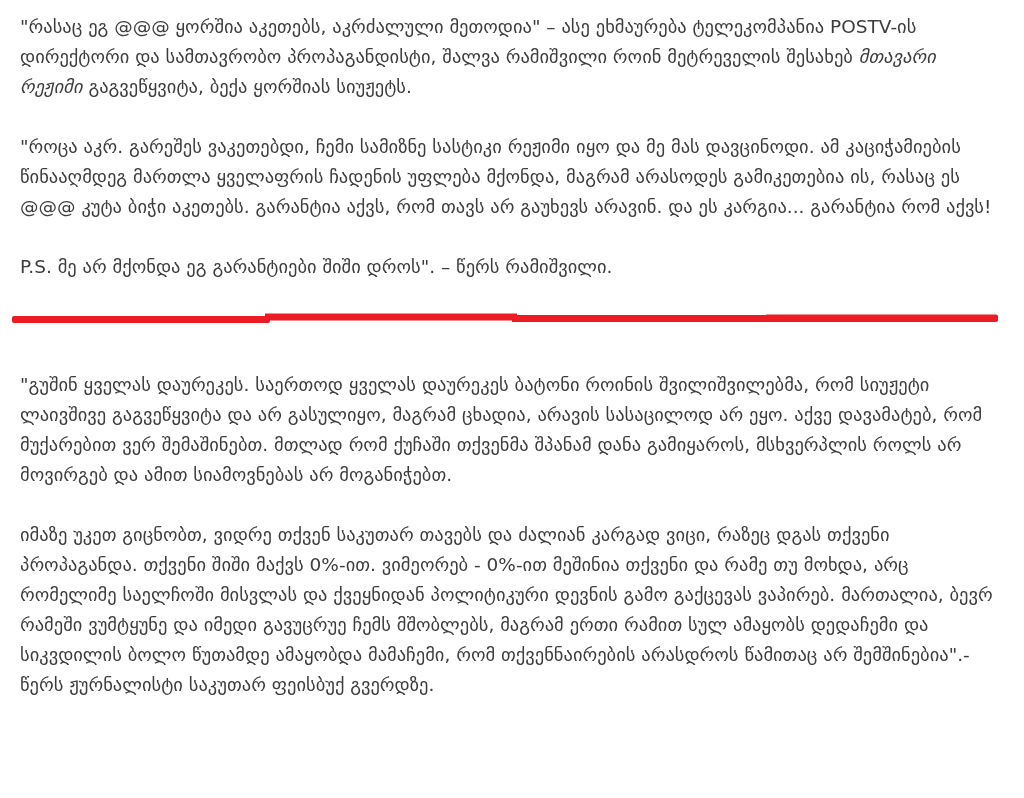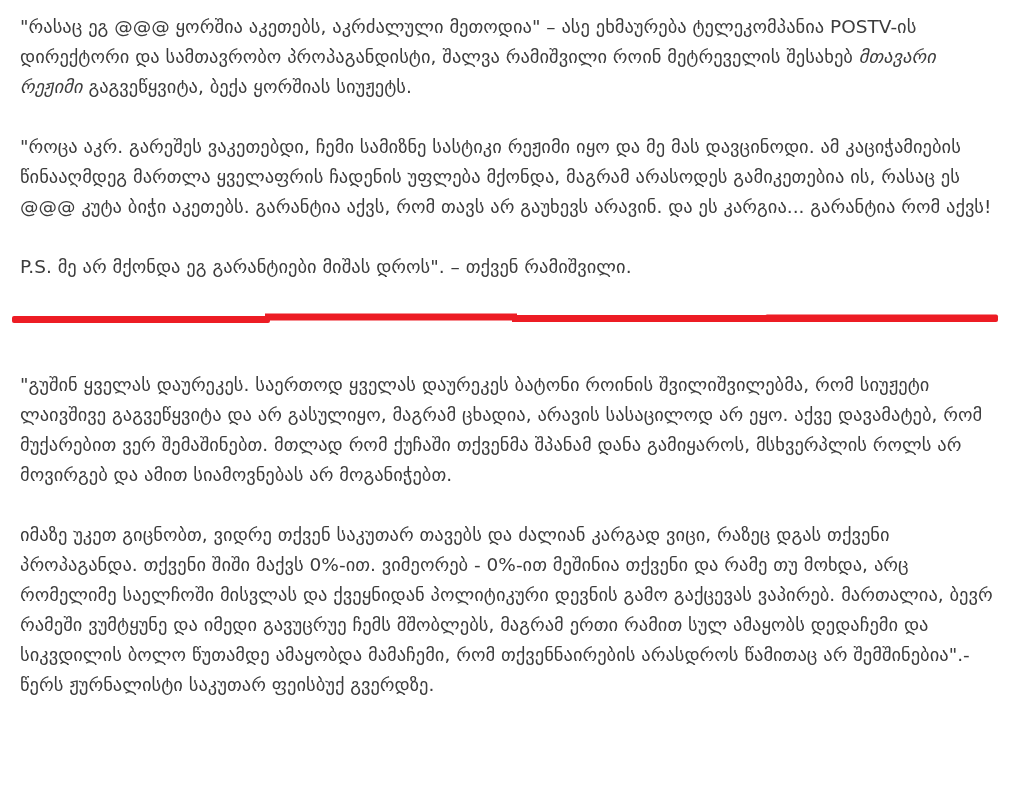--- a/index.html
+++ b/index.html
@@ -40,21 +40,21 @@
 </style>
 </head>
 <body>
 
 <div class="doc">
 
   <p class="para"><span>"რასაც ეგ @@@ ყორშია აკეთებს, აკრძალული მეთოდია" – ასე ეხმაურება ტელეკომპანია POSTV-ის დირექტორი და სამთავრობო პროპაგანდისტი, შალვა რამიშვილი როინ მეტრეველის შესახებ </span><em>მთავარი რეჟიმი</em><span> გაგვეწყვიტა, ბექა ყორშიას სიუჟეტს.</span></p>
 
   <p class="para">"როცა აკრ. გარეშეს ვაკეთებდი, ჩემი სამიზნე სასტიკი რეჟიმი იყო და მე მას დავცინოდი. ამ კაციჭამიების წინააღმდეგ მართლა ყველაფრის ჩადენის უფლება მქონდა, მაგრამ არასოდეს გამიკეთებია ის, რასაც ეს @@@ კუტა ბიჭი აკეთებს. გარანტია აქვს, რომ თავს არ გაუხევს არავინ. და ეს კარგია... გარანტია რომ აქვს!</p>
 
-  <p class="para">P.S. მე არ მქონდა ეგ გარანტიები მიშას დროს". – თქვენ რამიშვილი.</p>
+  <p class="para">P.S. მე არ მქონდა ეგ გარანტიები შიში დროს". – წერს რამიშვილი.</p>
 
   <div class="divider">
     <svg width="1000" height="12" viewBox="0 0 1000 12" aria-hidden="true">
       <rect class="seg" x="0" y="4" width="258" height="7" rx="2"></rect>
       <rect class="seg" x="253" y="1.5" width="252" height="7"></rect>
       <rect class="seg" x="500" y="3" width="258" height="7"></rect>
       <rect class="seg" x="753" y="2.5" width="233" height="7.5" rx="2"></rect>
     </svg>
   </div>
 

